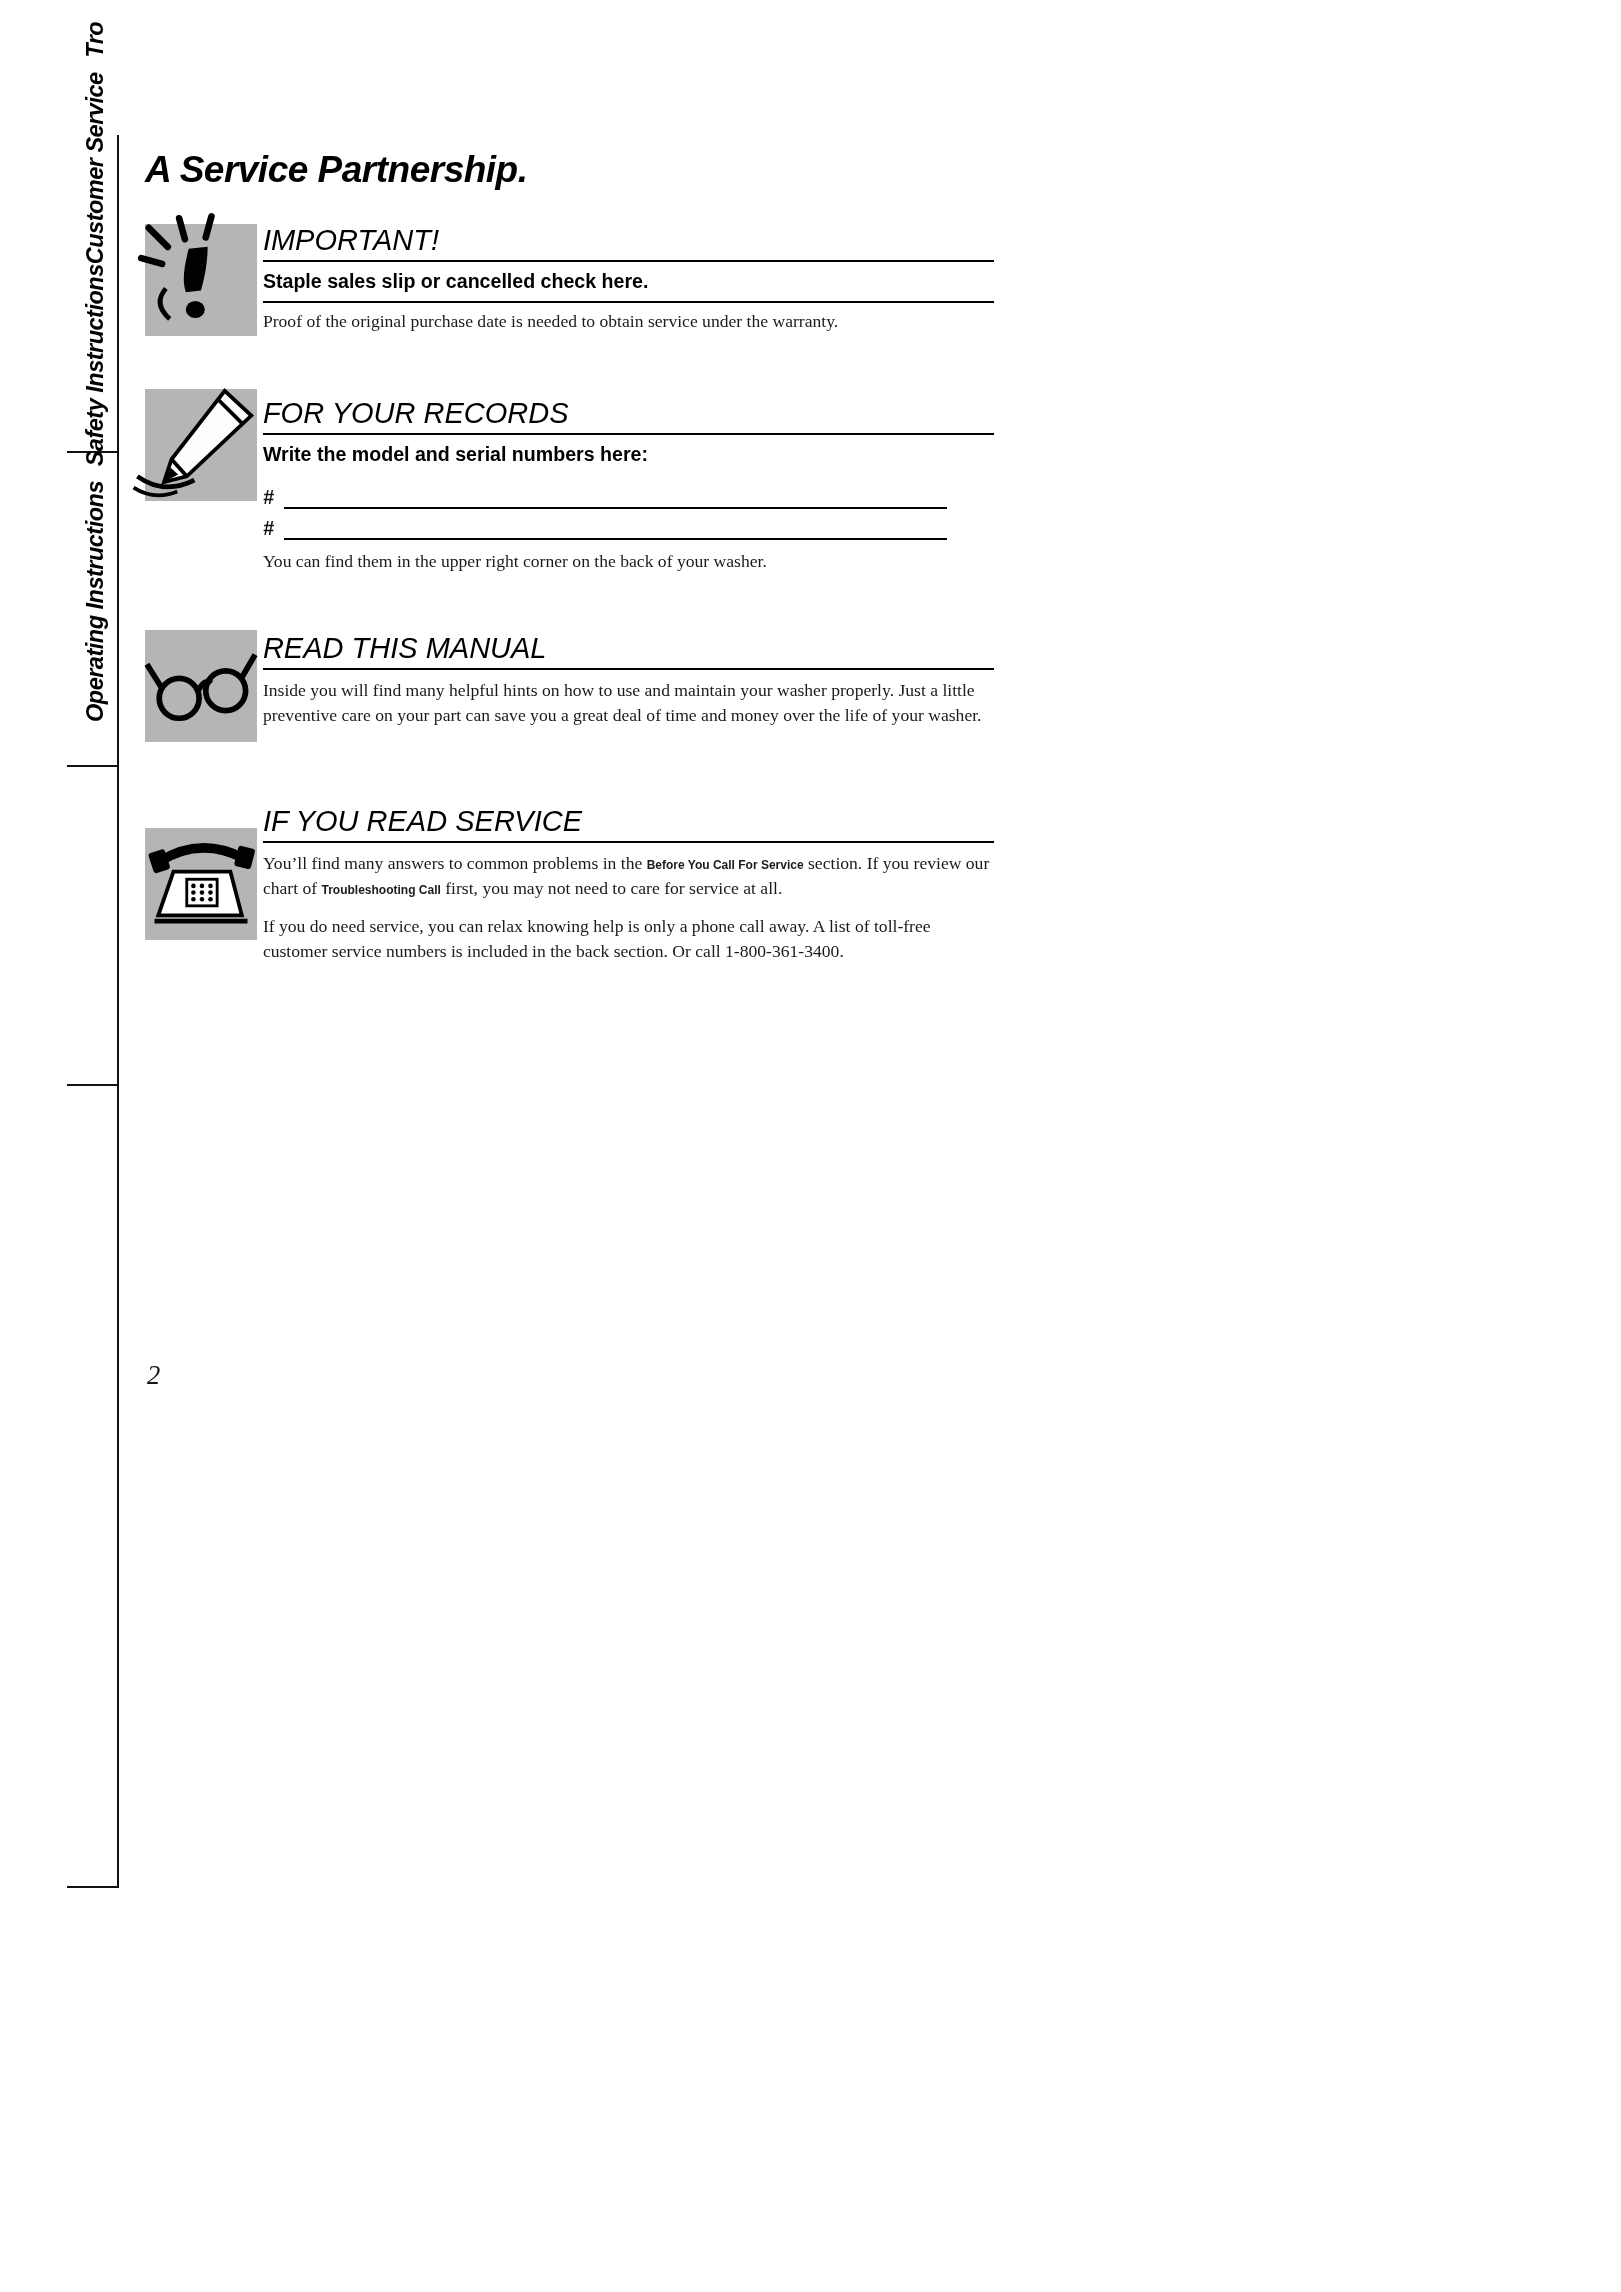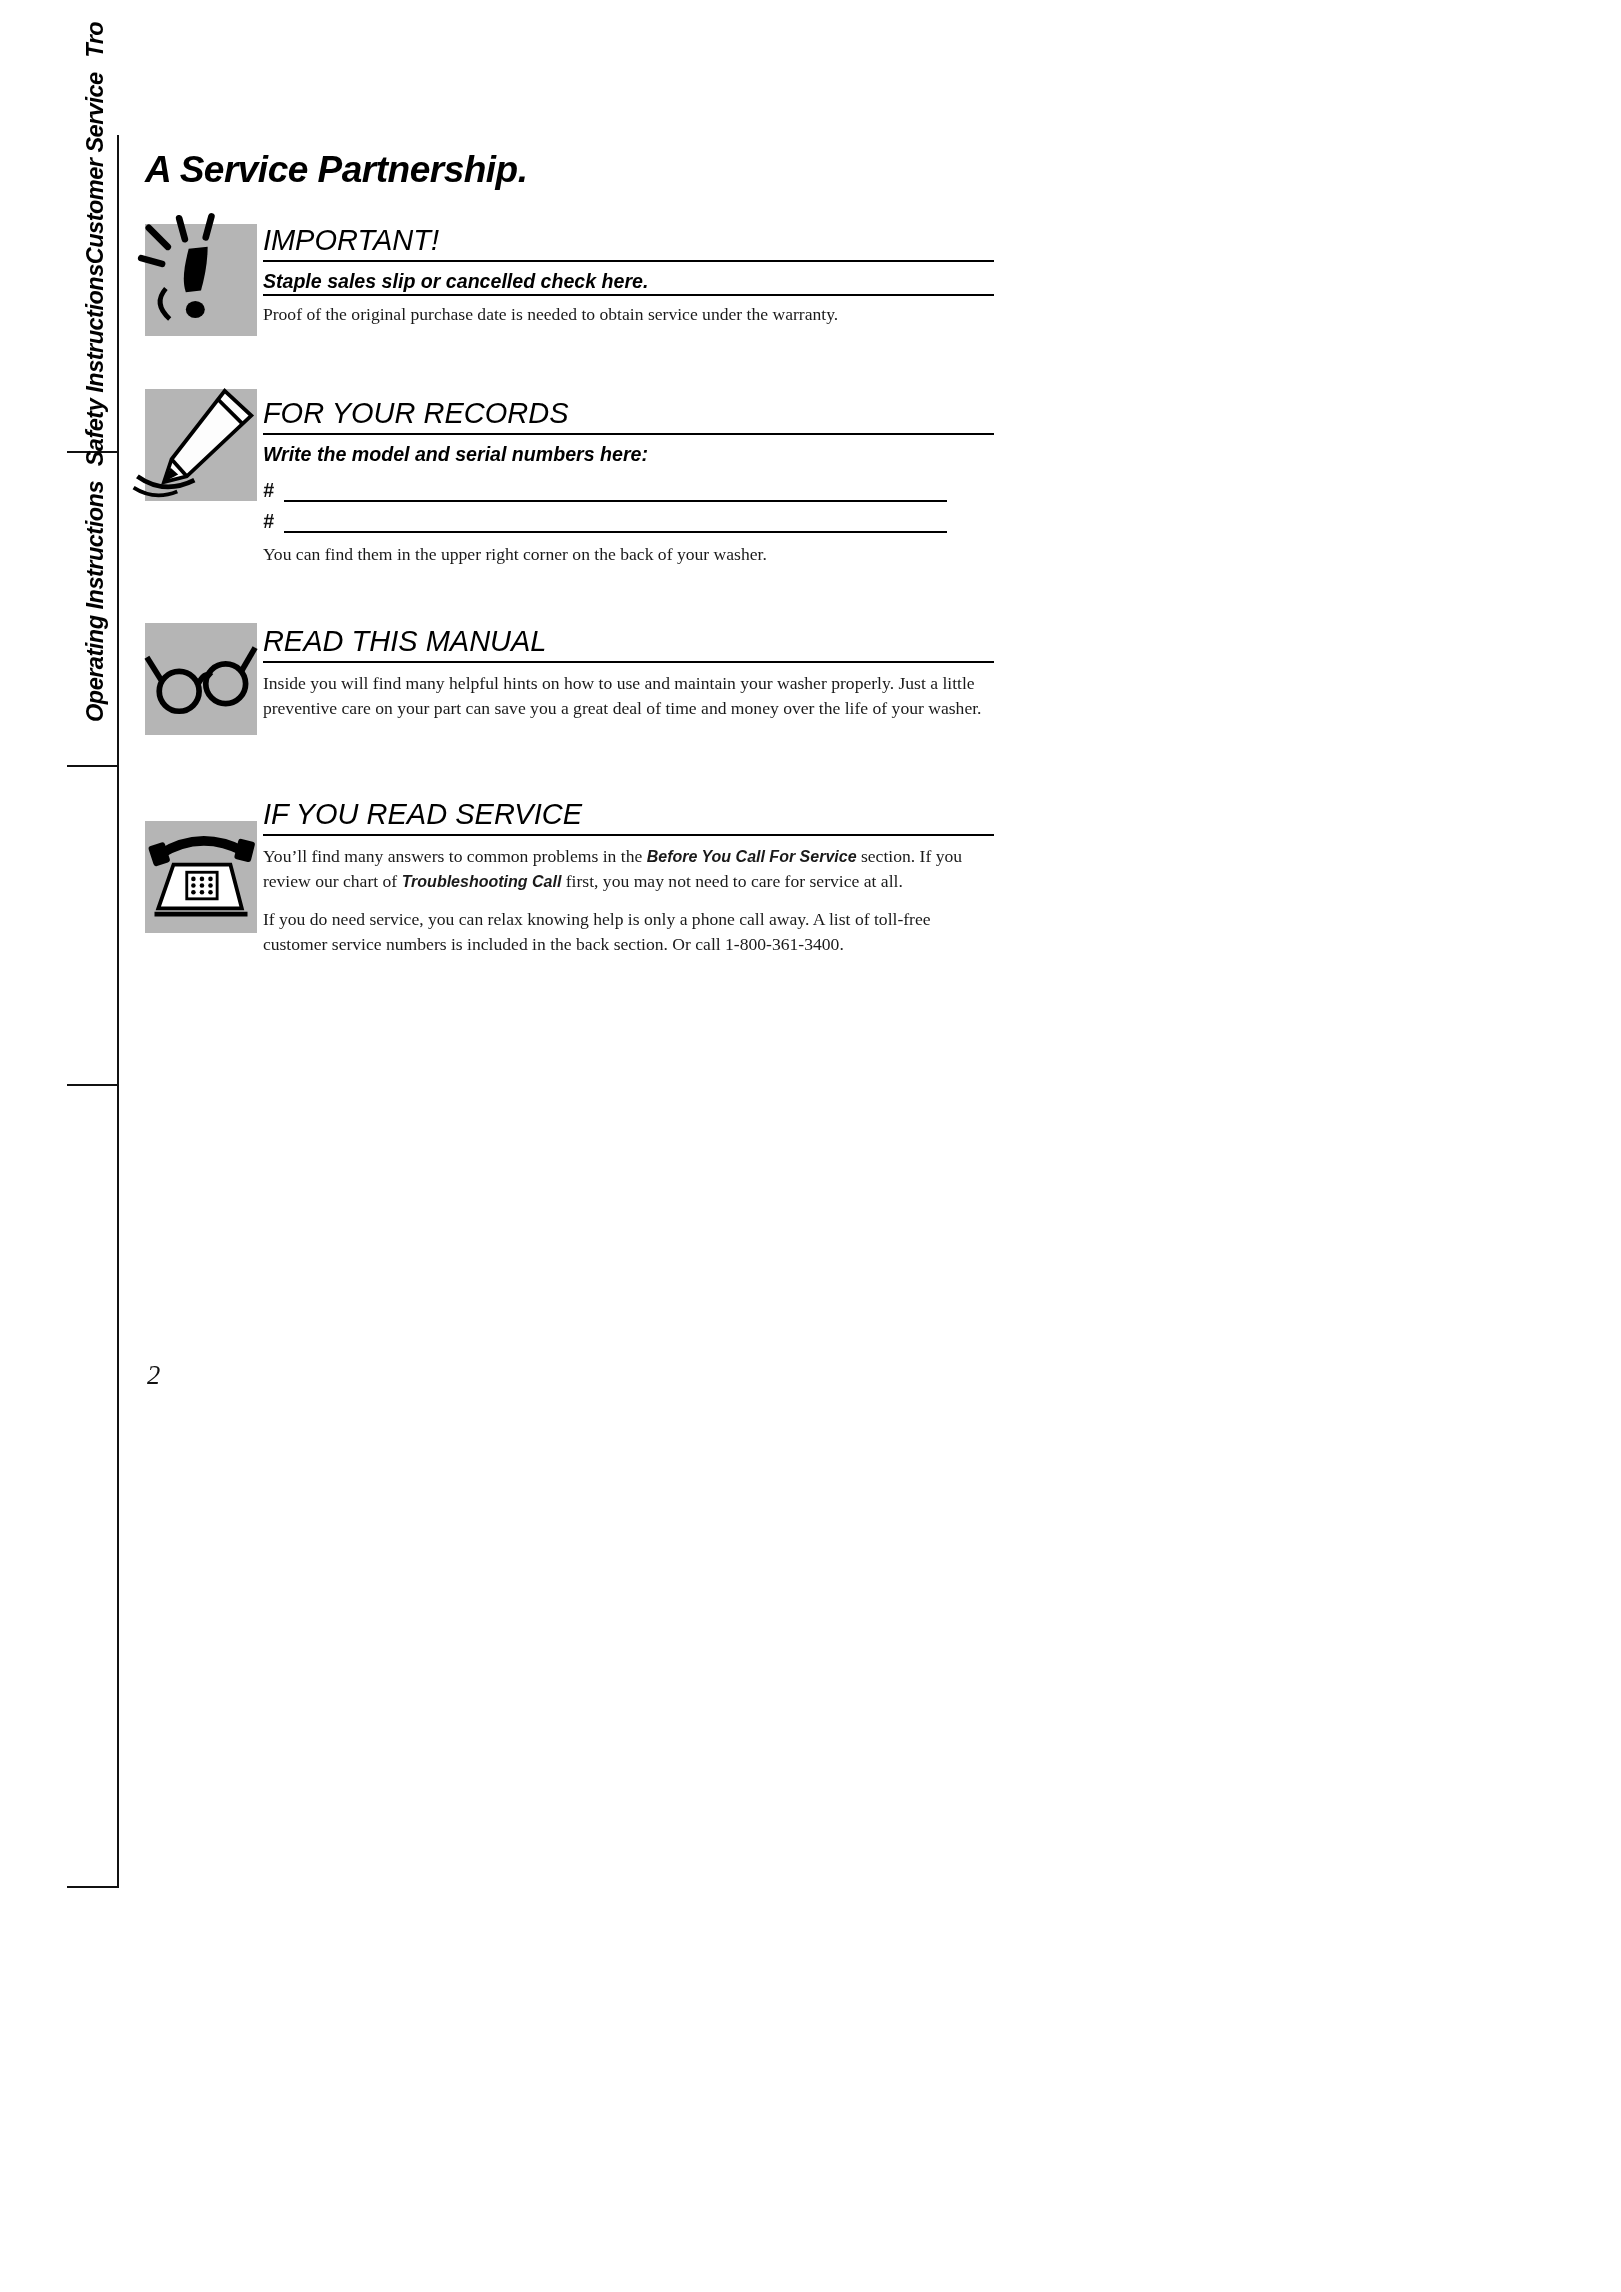--- a/index.html
+++ b/index.html
@@ -87,41 +87,39 @@
     font-style: italic;
     font-weight: normal;
     font-size: 29px;
     color: #000;
     border-bottom: 2px solid #000;
     padding-bottom: 3px;
     margin-bottom: 7.8px;
   }
   .sec-subhead {
     font-family: "Liberation Sans", sans-serif;
-    font-style: italic;
     font-weight: bold;
     font-size: 19.6px;
     color: #000;
-    padding-bottom: 1px;
+    padding-bottom: 8px;
     margin-bottom: 5.9px;
   }
   .sec-subhead.ruled { border-bottom: 2px solid #000; }
   .sec-body {
     font-family: "Liberation Serif", serif;
     font-size: 17.6px;
     line-height: 1.45;
     color: #1a1a1a;
     margin-top: 3.9px;
   }
   .sec-body + .sec-body { margin-top: 11.8px; }
   .inline-ref {
     font-family: "Liberation Sans", sans-serif;
-    font-style: italic;
-    font-weight: bold;
-    font-size: 16px;
+    font-weight: bold;
+    font-size: 12px;
   }
 
   .fillin-row {
     display: flex;
     align-items: flex-end;
     height: 29px;
     margin-top: 2px;
   }
   .fillin-prefix {
     font-family: "Liberation Sans", sans-serif;

